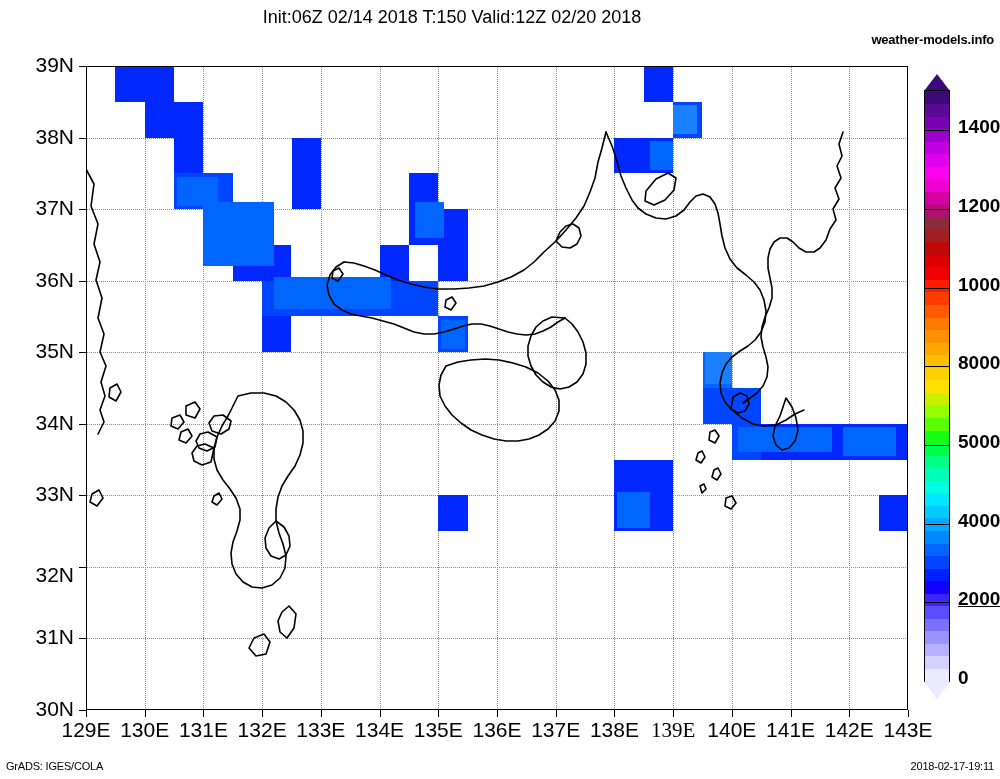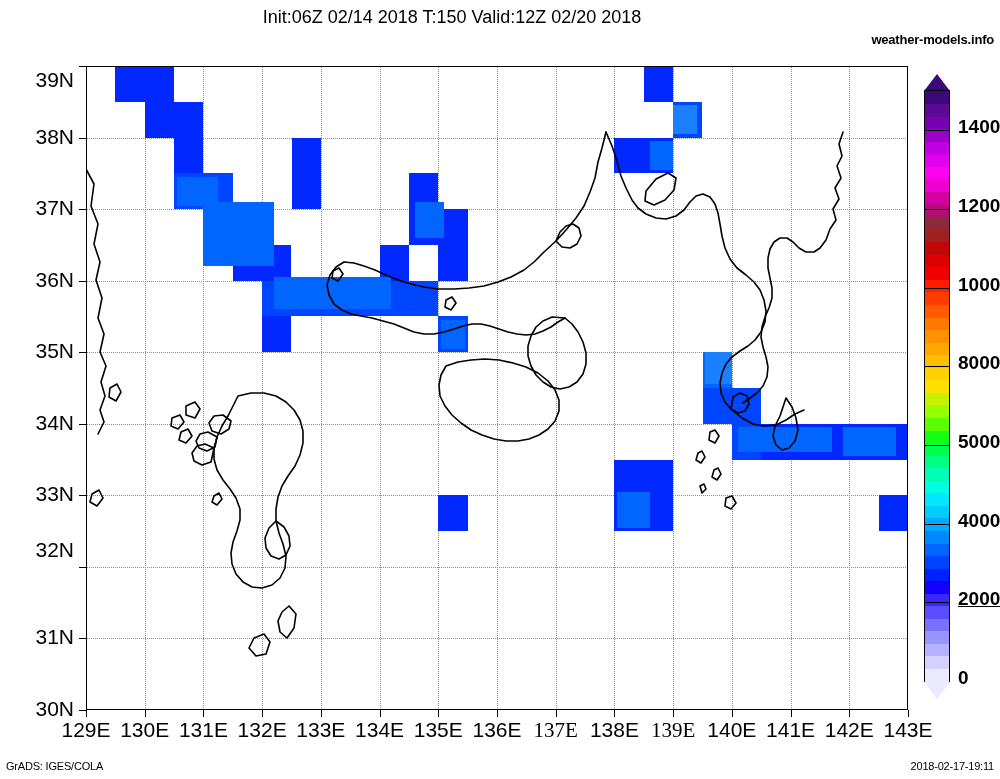--- a/index.html
+++ b/index.html
@@ -224,55 +224,55 @@
     <div class="xlab" style="left: 217.143px;">132E</div>
     <div class="tick tick-x" style="left: 320.857px;"></div>
     <div class="xlab" style="left: 275.857px;">133E</div>
     <div class="tick tick-x" style="left: 379.571px;"></div>
     <div class="xlab" style="left: 334.571px;">134E</div>
     <div class="tick tick-x" style="left: 438.286px;"></div>
     <div class="xlab" style="left: 393.286px;">135E</div>
     <div class="tick tick-x" style="left: 497px;"></div>
     <div class="xlab" style="left: 452px;">136E</div>
     <div class="tick tick-x" style="left: 555.714px;"></div>
-    <div class="xlab" style="left: 510.714px; font-family: Liberation Serif, serif;">137E</div>
+    <div class="xlab" style="left: 510.714px;">137E</div>
     <div class="tick tick-x" style="left: 614.429px;"></div>
     <div class="xlab" style="left: 569.429px;">138E</div>
     <div class="tick tick-x" style="left: 673.143px;"></div>
     <div class="xlab" style="left: 628.143px; font-family: Liberation Serif, serif;">139E</div>
     <div class="tick tick-x" style="left: 731.857px;"></div>
     <div class="xlab" style="left: 686.857px;">140E</div>
     <div class="tick tick-x" style="left: 790.571px;"></div>
     <div class="xlab" style="left: 745.571px;">141E</div>
     <div class="tick tick-x" style="left: 849.286px;"></div>
     <div class="xlab" style="left: 804.286px;">142E</div>
     <div class="tick tick-x" style="left: 908px;"></div>
     <div class="xlab" style="left: 863px;">143E</div>
   </div>
 <div id="yaxis">
     <div class="tick tick-y" style="top: 710px;"></div>
     <div class="ylab2" style="top: 697px; left: 0px;">30N</div>
     <div class="tick tick-y" style="top: 638.444px;"></div>
     <div class="ylab2" style="top: 625.444px; left: 0px;">31N</div>
     <div class="tick tick-y" style="top: 566.889px;"></div>
-    <div class="ylab2" style="top: 538px; left: 0px;">32N</div>
+    <div class="ylab2" style="top: 563px; left: 0px;">32N</div>
     <div class="tick tick-y" style="top: 495.333px;"></div>
     <div class="ylab2" style="top: 482.333px; left: 0px;">33N</div>
     <div class="tick tick-y" style="top: 423.778px;"></div>
     <div class="ylab2" style="top: 410.778px; left: 0px;">34N</div>
     <div class="tick tick-y" style="top: 352.222px;"></div>
     <div class="ylab2" style="top: 339.222px; left: 0px;">35N</div>
     <div class="tick tick-y" style="top: 280.667px;"></div>
     <div class="ylab2" style="top: 267.667px; left: 0px;">36N</div>
     <div class="tick tick-y" style="top: 209.111px;"></div>
     <div class="ylab2" style="top: 196.111px; left: 0px;">37N</div>
     <div class="tick tick-y" style="top: 137.556px;"></div>
     <div class="ylab2" style="top: 124.556px; left: 0px;">38N</div>
     <div class="tick tick-y" style="top: 66px;"></div>
-    <div class="ylab2" style="top: 53px; left: 0px; margin-top: 15px;">39N</div>
+    <div class="ylab2" style="top: 53px; left: 0px;">39N</div>
   </div>
 
 <div id="cbar-wrap">
   <div id="cap-top" class="cap" style="border-bottom-color: rgb(59, 10, 120);"></div>
   <div id="cbar">
       <div class="cband" style="background: rgb(236, 234, 255); height: 13.1532px; top: 577.447px;"></div>
       <div class="cband" style="background: rgb(212, 208, 255); height: 13.1532px; top: 564.894px;"></div>
       <div class="cband" style="background: rgb(182, 177, 255); height: 13.1532px; top: 552.34px;"></div>
       <div class="cband" style="background: rgb(154, 148, 255); height: 13.1532px; top: 539.787px;"></div>
       <div class="cband" style="background: rgb(122, 114, 255); height: 13.1532px; top: 527.234px;"></div>

